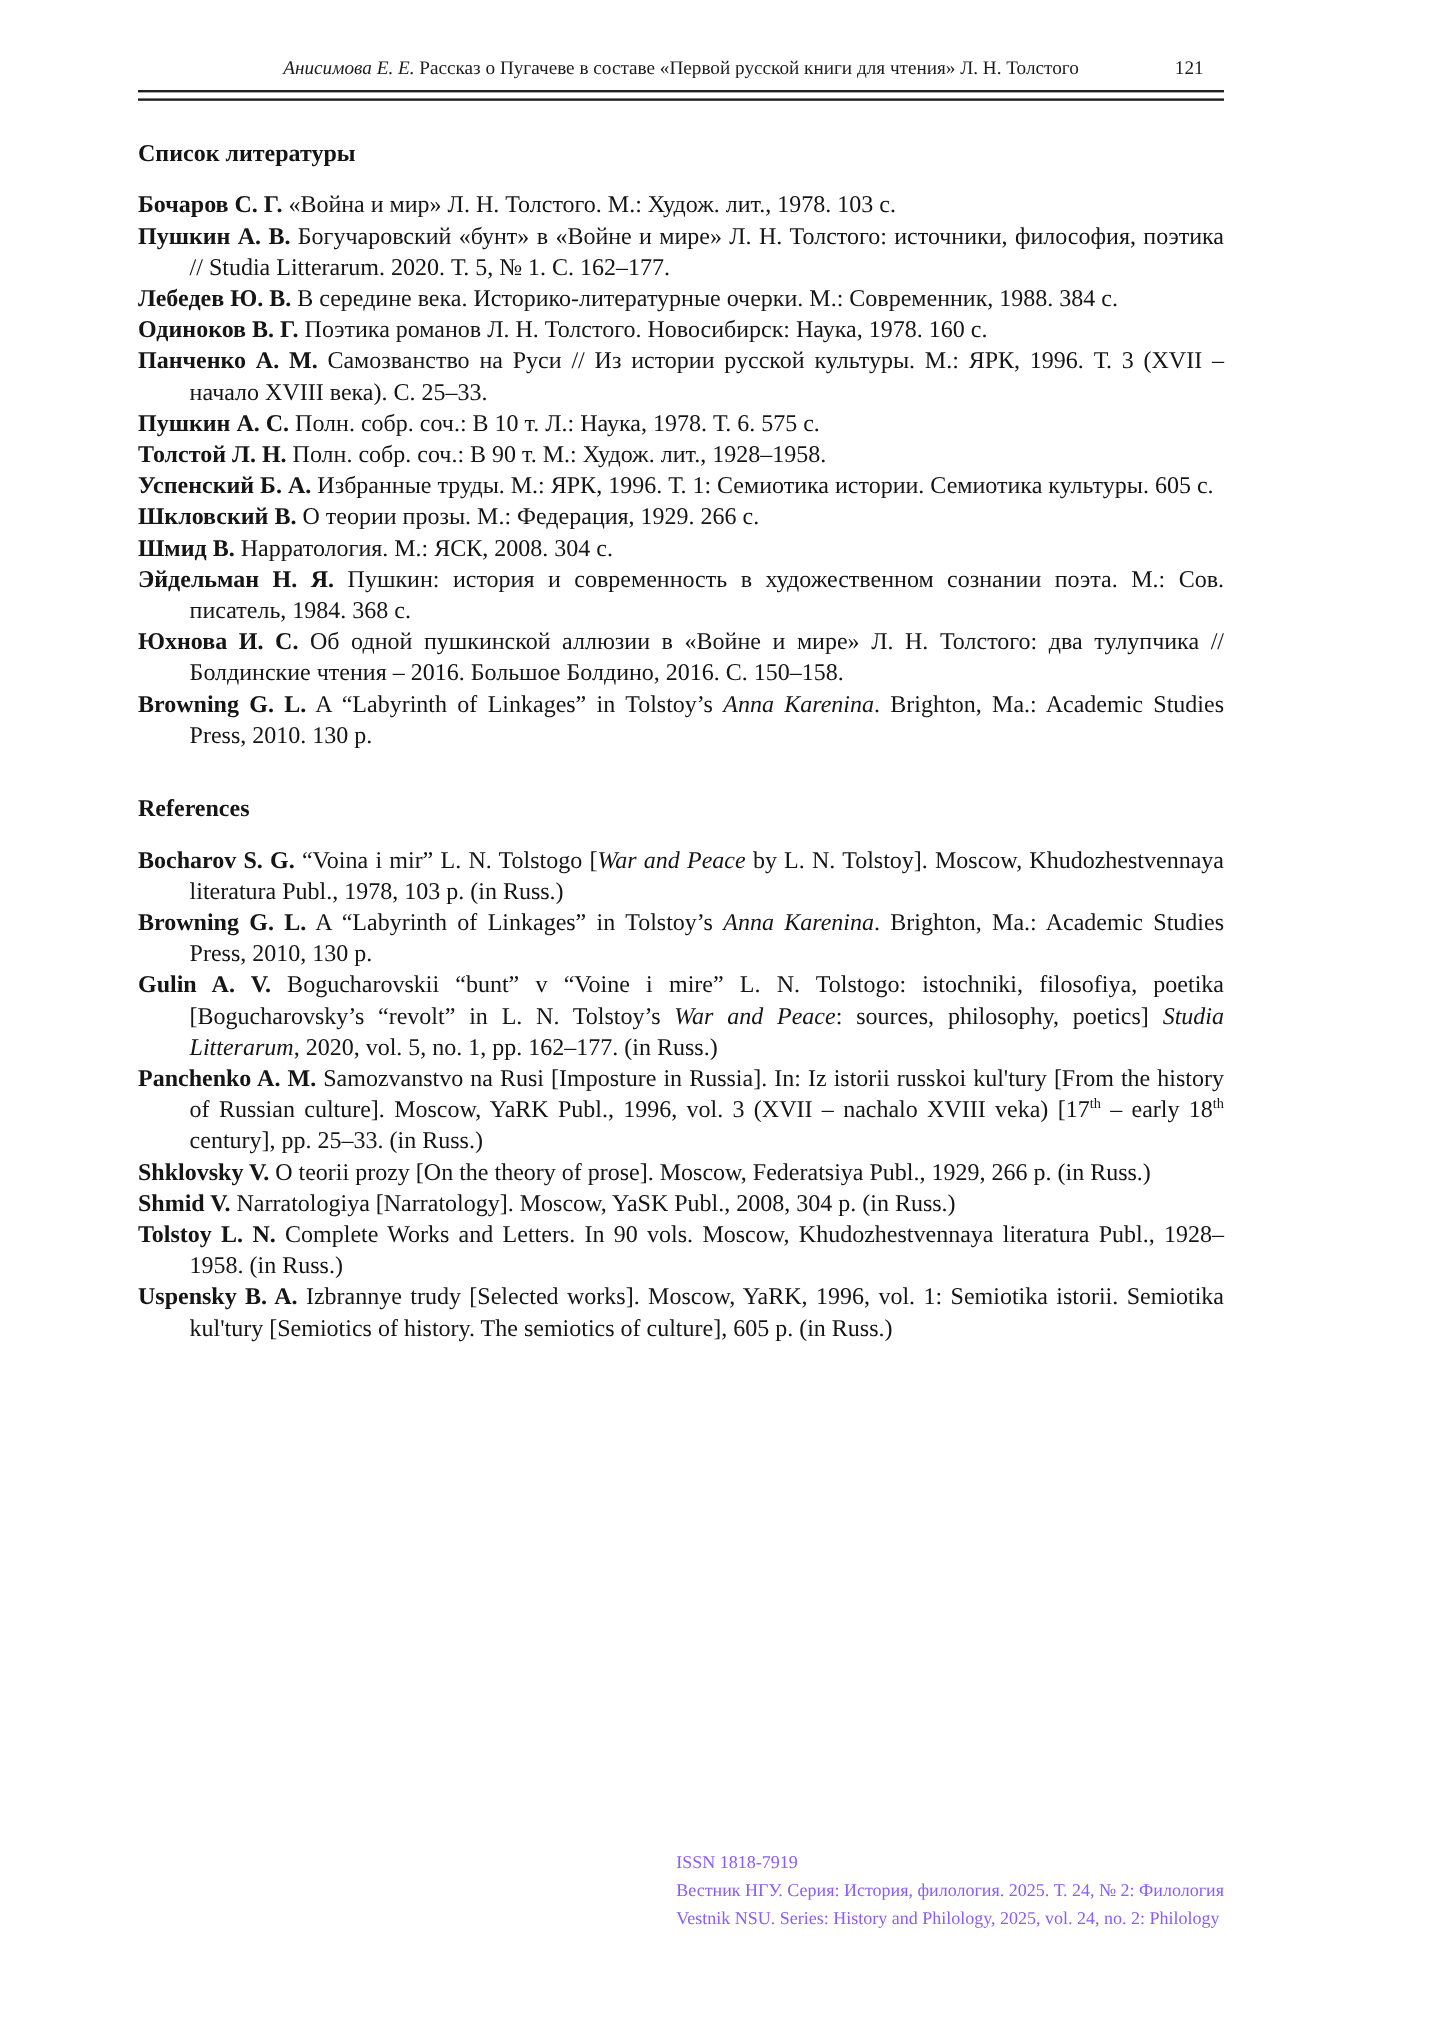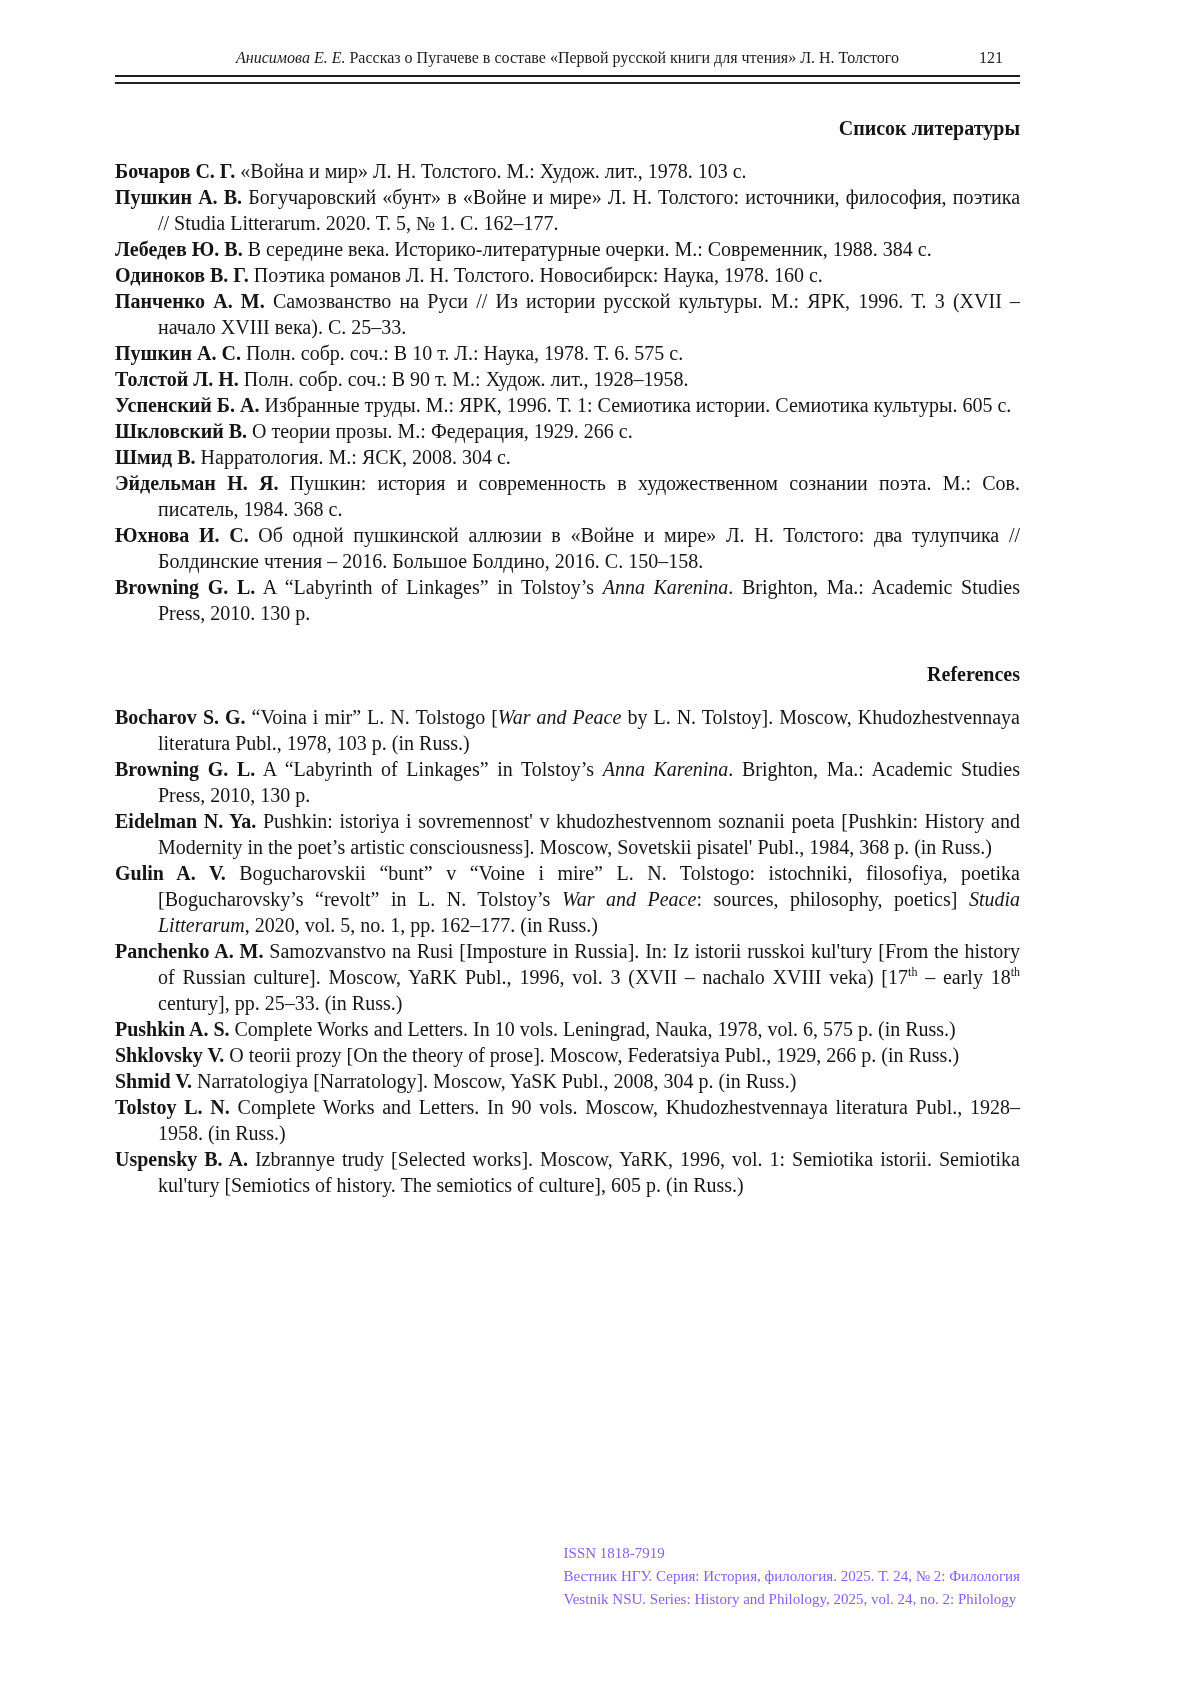--- a/index.html
+++ b/index.html
@@ -40,21 +40,21 @@
     font-style: normal;
   }
   .double-rule {
     margin-top: 7px;
     height: 5px;
     border-top: 2px solid #1f1f1f;
     border-bottom: 2px solid #1f1f1f;
   }
   
   .section-heading {
-    text-align: right;
+    text-align: left;
     font-weight: bold;
     font-size: 20px;
     line-height: 24px;
     margin: 0;
   }
   .heading-ru { margin-top: 32px; }
   .heading-refs { margin-top: 36px; }
   
   .bib { margin-top: 18px; }
   .bib p {
@@ -111,24 +111,22 @@
         <p><b>Шмид В.</b><span> Нарратология. М.: ЯСК, 2008. 304 с.</span></p>
         <p><b>Эйдельман Н. Я.</b><span> Пушкин: история и современность в художественном сознании поэта. М.: Сов. писатель, 1984. 368 с.</span></p>
         <p><b>Юхнова И. С.</b><span> Об одной пушкинской аллюзии в «Войне и мире» Л. Н. Толстого: два тулуп­чика // Болдинские чтения – 2016. Большое Болдино, 2016. С. 150–158.</span></p>
         <p><b>Browning G. L.</b><span> A “Labyrinth of Linkages” in Tolstoy’s </span><i>Anna Karenina</i><span>. Brighton, Ma.: Academic Studies Press, 2010. 130 p.</span></p>
       </div>
 
     <h2 class="section-heading heading-refs">References</h2>
     <div class="bib" id="bib-en">
         <p><b>Bocharov S. G.</b><span> “Voina i mir” L. N. Tolstogo [</span><i>War and Peace</i><span> by L. N. Tolstoy]. Moscow, Khudozhestvennaya literatura Publ., 1978, 103 p. (in Russ.)</span></p>
         <p><b>Browning G. L.</b><span> A “Labyrinth of Linkages” in Tolstoy’s </span><i>Anna Karenina</i><span>. Brighton, Ma.: Academic Studies Press, 2010, 130 p.</span></p>
-        <p><b>Eidelman N. Ya.</b><span> Pushkin: istoriya i sovremennost' v khudozhestvennom soznanii poeta [Pushkin: History and Modernity in the poet’s artistic consciousness]. Moscow, Sovetskii pisatel' Publ., 1984, 368 p. (in Russ.)</span></p>
         <p><b>Gulin A. V.</b><span> Bogucharovskii “bunt” v “Voine i mire” L. N. Tolstogo: istochniki, filosofiya, poetika [Bogucharovsky’s “revolt” in L. N. Tolstoy’s </span><i>War and Peace</i><span>: sources, philosophy, poetics] </span><i>Studia Litterarum</i><span>, 2020, vol. 5, no. 1, pp. 162–177. (in Russ.)</span></p>
         <p><b>Panchenko A. M.</b><span> Samozvanstvo na Rusi [Imposture in Russia]. In: Iz istorii russkoi kul'tury [From the history of Russian culture]. Moscow, YaRK Publ., 1996, vol. 3 (XVII – nachalo XVIII veka) [17</span><sup>th</sup><span> – early 18</span><sup>th</sup><span> century], pp. 25–33. (in Russ.)</span></p>
-        <p><b>Pushkin A. S.</b><span> Complete Works and Letters. In 10 vols. Leningrad, Nauka, 1978, vol. 6, 575 p. (in Russ.)</span></p>
         <p><b>Shklovsky V.</b><span> O teorii prozy [On the theory of prose]. Moscow, Federatsiya Publ., 1929, 266 p. (in Russ.)</span></p>
         <p><b>Shmid V.</b><span> Narratologiya [Narratology]. Moscow, YaSK Publ., 2008, 304 p. (in Russ.)</span></p>
         <p><b>Tolstoy L. N.</b><span> Complete Works and Letters. In 90 vols. Moscow, Khudozhestvennaya literatura Publ., 1928–1958. (in Russ.)</span></p>
         <p><b>Uspensky B. A.</b><span> Izbrannye trudy [Selected works]. Moscow, YaRK, 1996, vol. 1: Semiotika istorii. Semiotika kul'tury [Semiotics of history. The semiotics of culture], 605 p. (in Russ.)</span></p>
       </div>
 
   </div>
 
   <div class="footer">
     <div>ISSN 1818-7919</div>

